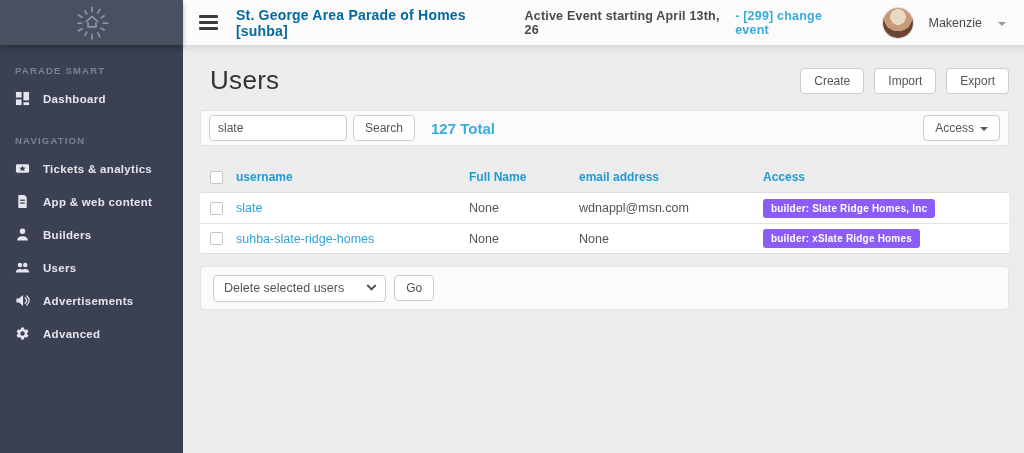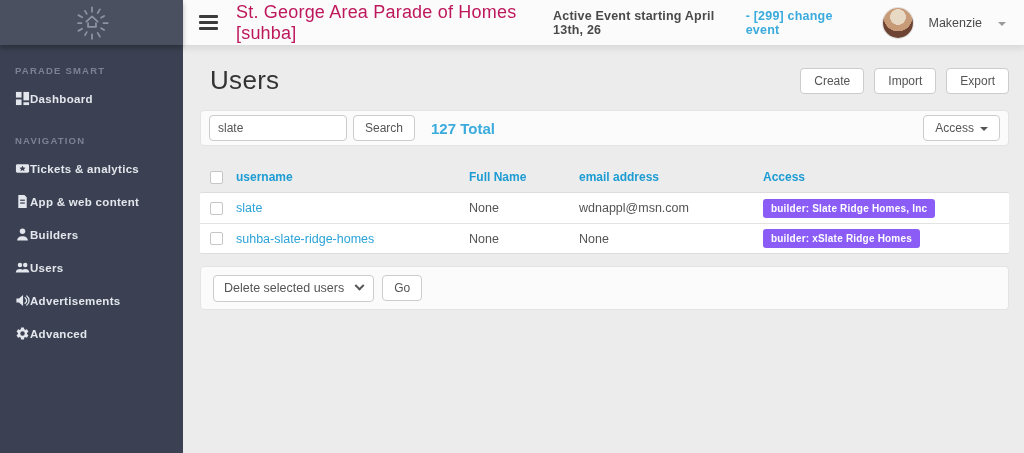--- a/index.html
+++ b/index.html
@@ -6,33 +6,33 @@
   html,body { width:1024px; height:453px; overflow:hidden; }
   body { font-family:"Liberation Sans", sans-serif; background:#ececec; }
   .app { display:flex; width:1024px; height:453px; }
 
   
   .sidebar { width:183px; min-width:183px; background:#3b4152; height:100%; position:relative; z-index:3; }
   .sidebar-logo { height:45px; background:#4a5060; display:flex; align-items:center; justify-content:center;
                   box-shadow:0 3px 5px rgba(0,0,0,.28); cursor:pointer; }
   .side-section { color:#7c8293; font-size:9.5px; font-weight:bold; letter-spacing:1.2px;
                   padding:0 15px; margin-top:20px; margin-bottom:6px; }
-  .side-item { display:flex; align-items:center; padding:9px 15px; cursor:pointer;
+  .side-item { display:flex; align-items:center; gap:13px; padding:9px 15px; cursor:pointer;
                color:#e3e6ec; font-size:11.5px; font-weight:bold; letter-spacing:.3px; }
   .side-item svg { flex:0 0 auto; }
 
   
   .content { flex:1; display:flex; flex-direction:column; min-width:0; }
 
   .topbar { height:45px; background:#fbfbfb; display:flex; align-items:center; gap:14px;
             padding:0 18px 0 12px; box-shadow:0 1px 0 #dcdcdc, 0 4px 6px rgba(0,0,0,.08);
             position:relative; z-index:2; }
   .hamburger { display:flex; flex-direction:column; gap:3.5px; padding:6px 4px; cursor:pointer; }
   .hamburger i { display:block; width:19px; height:2.6px; background:#3c3c3c; border-radius:1px; }
-  .site-link { color:#be185d; font-size:18px; font-weight:normal; letter-spacing:.2px; text-decoration:none; cursor:pointer; }
+  .site-link { color:#0369a1; font-size:14px; font-weight:bold; letter-spacing:.2px; text-decoration:none; cursor:pointer; }
   .event-text { color:#4a4a4a; font-size:12.5px; font-weight:bold; letter-spacing:.2px; }
   .event-link { color:#3aabdc; font-size:12.5px; font-weight:bold; letter-spacing:.2px; cursor:pointer; margin-left:-8px; }
   .topbar .spacer { flex:1; }
   .user-menu { display:flex; align-items:center; gap:16px; cursor:pointer; }
   .avatar { width:30px; height:30px; border-radius:50%;
             background:radial-gradient(circle at 50% 30%, #e8d9c4 0 30%, #c79b77 31% 55%, #6d4334 56% 100%);
             box-shadow:0 0 0 1px #e0e0e0; }
   .user-name { color:#4a4a4a; font-size:12.5px; }
   .caret-down { width:0; height:0; border-left:4px solid transparent; border-right:4px solid transparent;
                 border-top:4px solid #9a9a9a; margin-top:2px; }
@@ -66,21 +66,21 @@
   .c-email { width:184px; }
   .c-access { flex:1; }
   .checkbox { appearance:none; -webkit-appearance:none; width:13px; height:13px; border:1px solid #c6c6c6;
               border-radius:2px; background:#fff; cursor:pointer; }
   .user-link { color:#2ba3d8; cursor:pointer; }
   .badge { display:inline-block; background:#8b5cf6; color:#fff; font-size:10px; font-weight:bold;
            border-radius:3px; padding:4px 8px; letter-spacing:.2px; cursor:pointer; }
 
   
   .action-panel { margin-top:12px; height:44px; padding:0 12px; gap:8px; }
-  .fselect { display:flex; align-items:center; gap:12px; background:#fff; border:1px solid #ccc; border-radius:4px;
+  .fselect { display:flex; align-items:center; gap:24px; background:#fff; border:1px solid #ccc; border-radius:4px;
              height:27px; padding:0 10px; font-size:12.5px; color:#555; cursor:pointer; }
   .chev { width:7px; height:7px; border-right:2px solid #555; border-bottom:2px solid #555;
           transform:rotate(45deg) translate(-2px,-2px); }
 </style>
 </head>
 <body>
 
 <div class="app">
 
   <aside class="sidebar">

